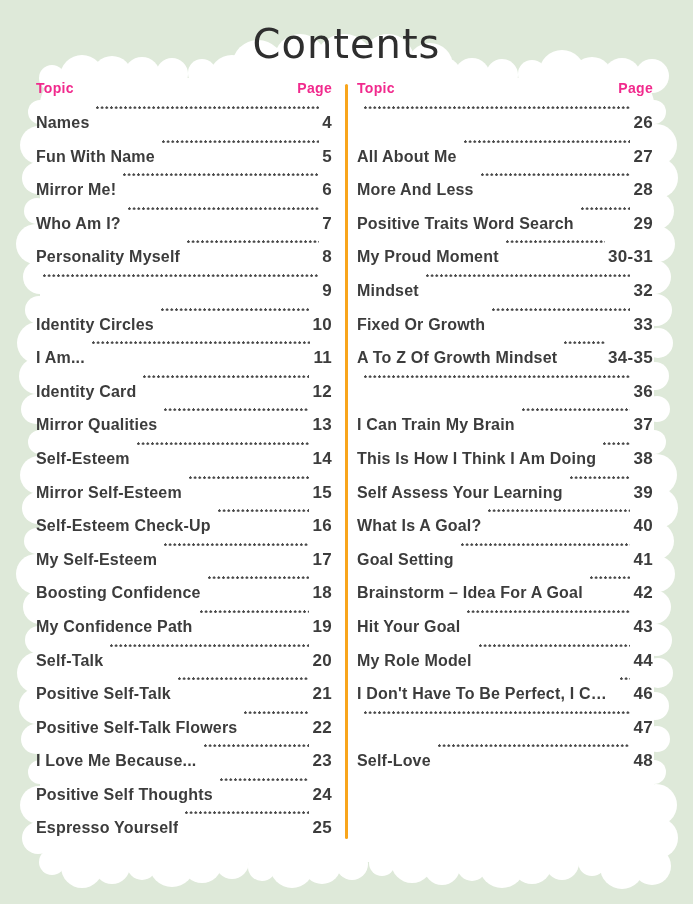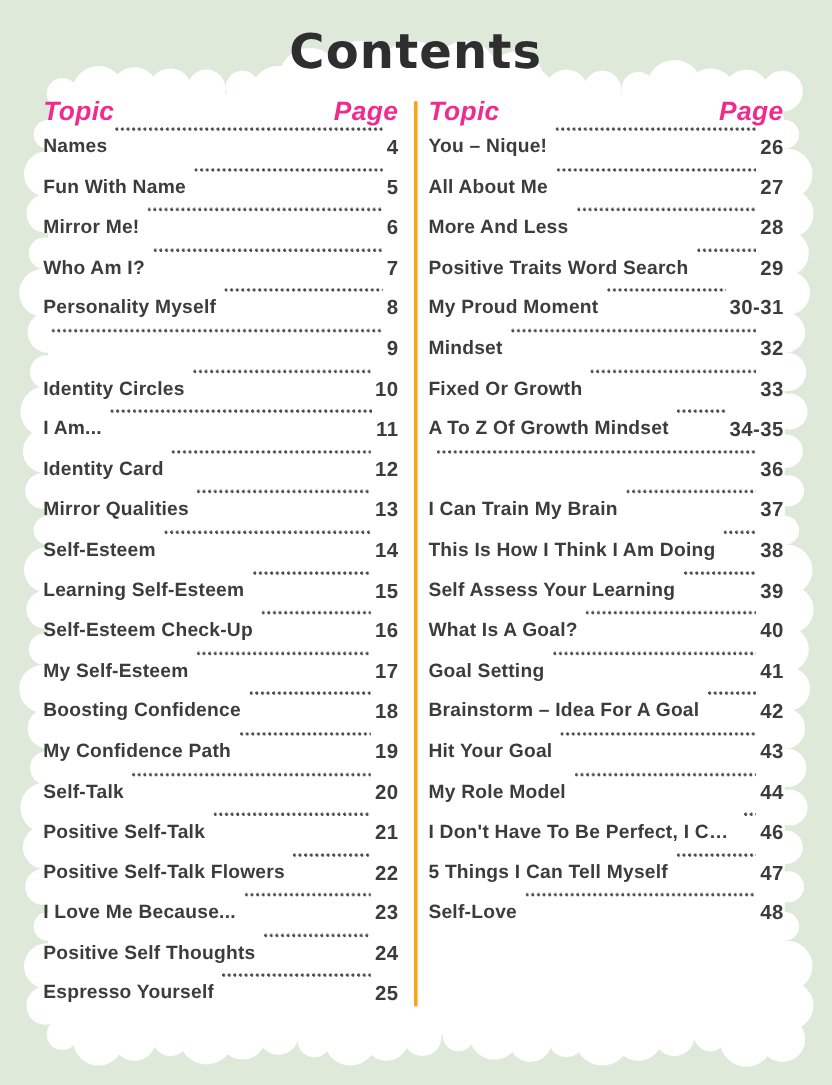--- a/index.html
+++ b/index.html
@@ -15,21 +15,21 @@
   body{
     background:var(--bg);
     font-family:"Liberation Sans","DejaVu Sans",sans-serif;
     color:var(--ink);
   }
   .sheet{position:relative;width:693px;height:904px;}
   .cloud{position:absolute;left:0;top:0;z-index:0;}
   .content{position:relative;z-index:1;width:100%;height:100%;}
   h1.title{
     font-family:"DejaVu Sans","Liberation Sans",sans-serif;
-    font-weight:700;
+    font-weight:400;
     font-size:40px;
     line-height:48px;
     text-align:center;
     color:var(--title-ink);
     margin-top:20px;
     letter-spacing:1px;
   }
   .cols{
     display:flex;
     align-items:stretch;
@@ -39,27 +39,26 @@
   .col{flex:1;min-width:0;}
   .divider{
     width:3px;
     background:var(--orange);
     border-radius:2px;
     margin:14px 9px 6px 13px;
   }
   .colhead{
     display:flex;
     justify-content:space-between;
-    align-items:flex-end;
+    align-items:center;
     height:36px;
     color:var(--pink);
     font-weight:700;
-    font-size:22px;
+    font-size:14px;
     letter-spacing:0.3px;
-    font-style:italic;
   }
   .row{
     display:flex;
     align-items:flex-start;
     height:33.6px;
     line-height:33.6px;
     white-space:nowrap;
   }
   .topic{
     font-weight:700;
@@ -245,21 +244,21 @@
     <span class="topic">Mirror Qualities</span>
     <span class="dots"></span>
     <span class="pagenum">13</span>
   </div>
             <div class="row">
     <span class="topic">Self-Esteem</span>
     <span class="dots"></span>
     <span class="pagenum">14</span>
   </div>
             <div class="row">
-    <span class="topic">Learning Self-Esteem</span>
+    <span class="topic">Mirror Self-Esteem</span>
     <span class="dots"></span>
     <span class="pagenum">15</span>
   </div>
             <div class="row">
     <span class="topic">Self-Esteem Check-Up</span>
     <span class="dots"></span>
     <span class="pagenum">16</span>
   </div>
             <div class="row">
     <span class="topic">My Self-Esteem</span>
@@ -311,21 +310,20 @@
 
       <div class="divider"></div>
 
       <div class="col">
         <div class="colhead">
           <span>Topic</span>
           <span>Page</span>
         </div>
         <div class="rows">
             <div class="row">
-    <span class="topic">You – Nique!</span>
     <span class="dots"></span>
     <span class="pagenum">26</span>
   </div>
             <div class="row">
     <span class="topic">All About Me</span>
     <span class="dots"></span>
     <span class="pagenum">27</span>
   </div>
             <div class="row">
     <span class="topic">More And Less</span>
@@ -400,21 +398,20 @@
     <span class="topic">My Role Model</span>
     <span class="dots"></span>
     <span class="pagenum">44</span>
   </div>
             <div class="row">
     <span class="topic">I Don't Have To Be Perfect, I Can...</span>
     <span class="dots"></span>
     <span class="pagenum">46</span>
   </div>
             <div class="row">
-    <span class="topic">5 Things I Can Tell Myself</span>
     <span class="dots"></span>
     <span class="pagenum">47</span>
   </div>
             <div class="row">
     <span class="topic">Self-Love</span>
     <span class="dots"></span>
     <span class="pagenum">48</span>
   </div>
           </div>
       </div>

